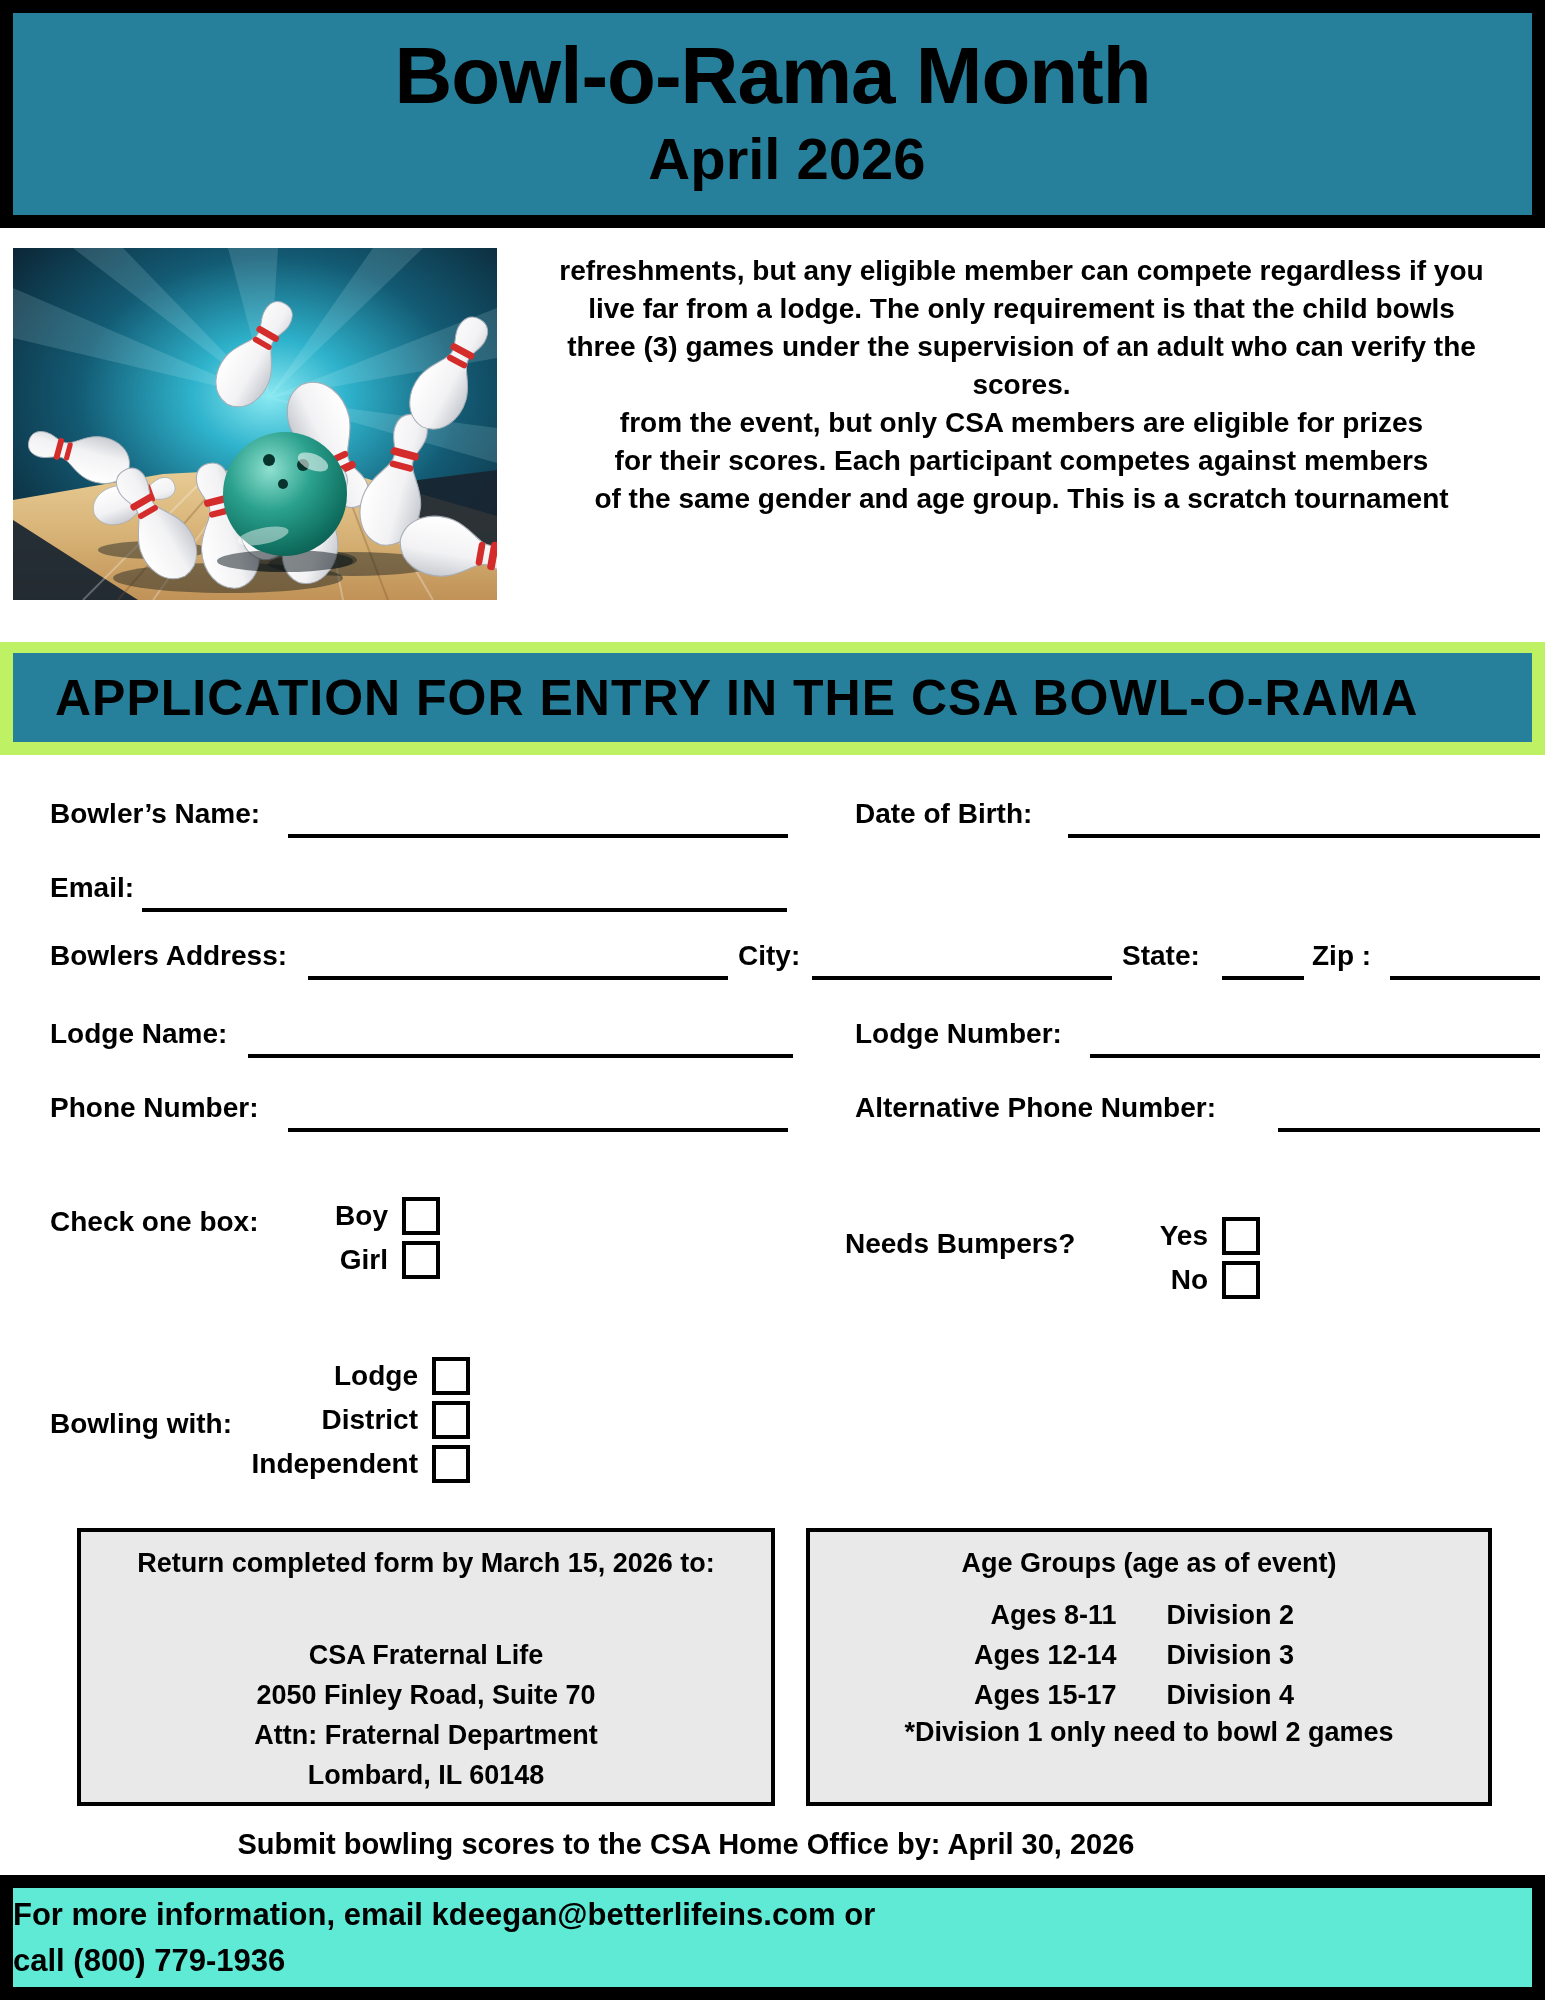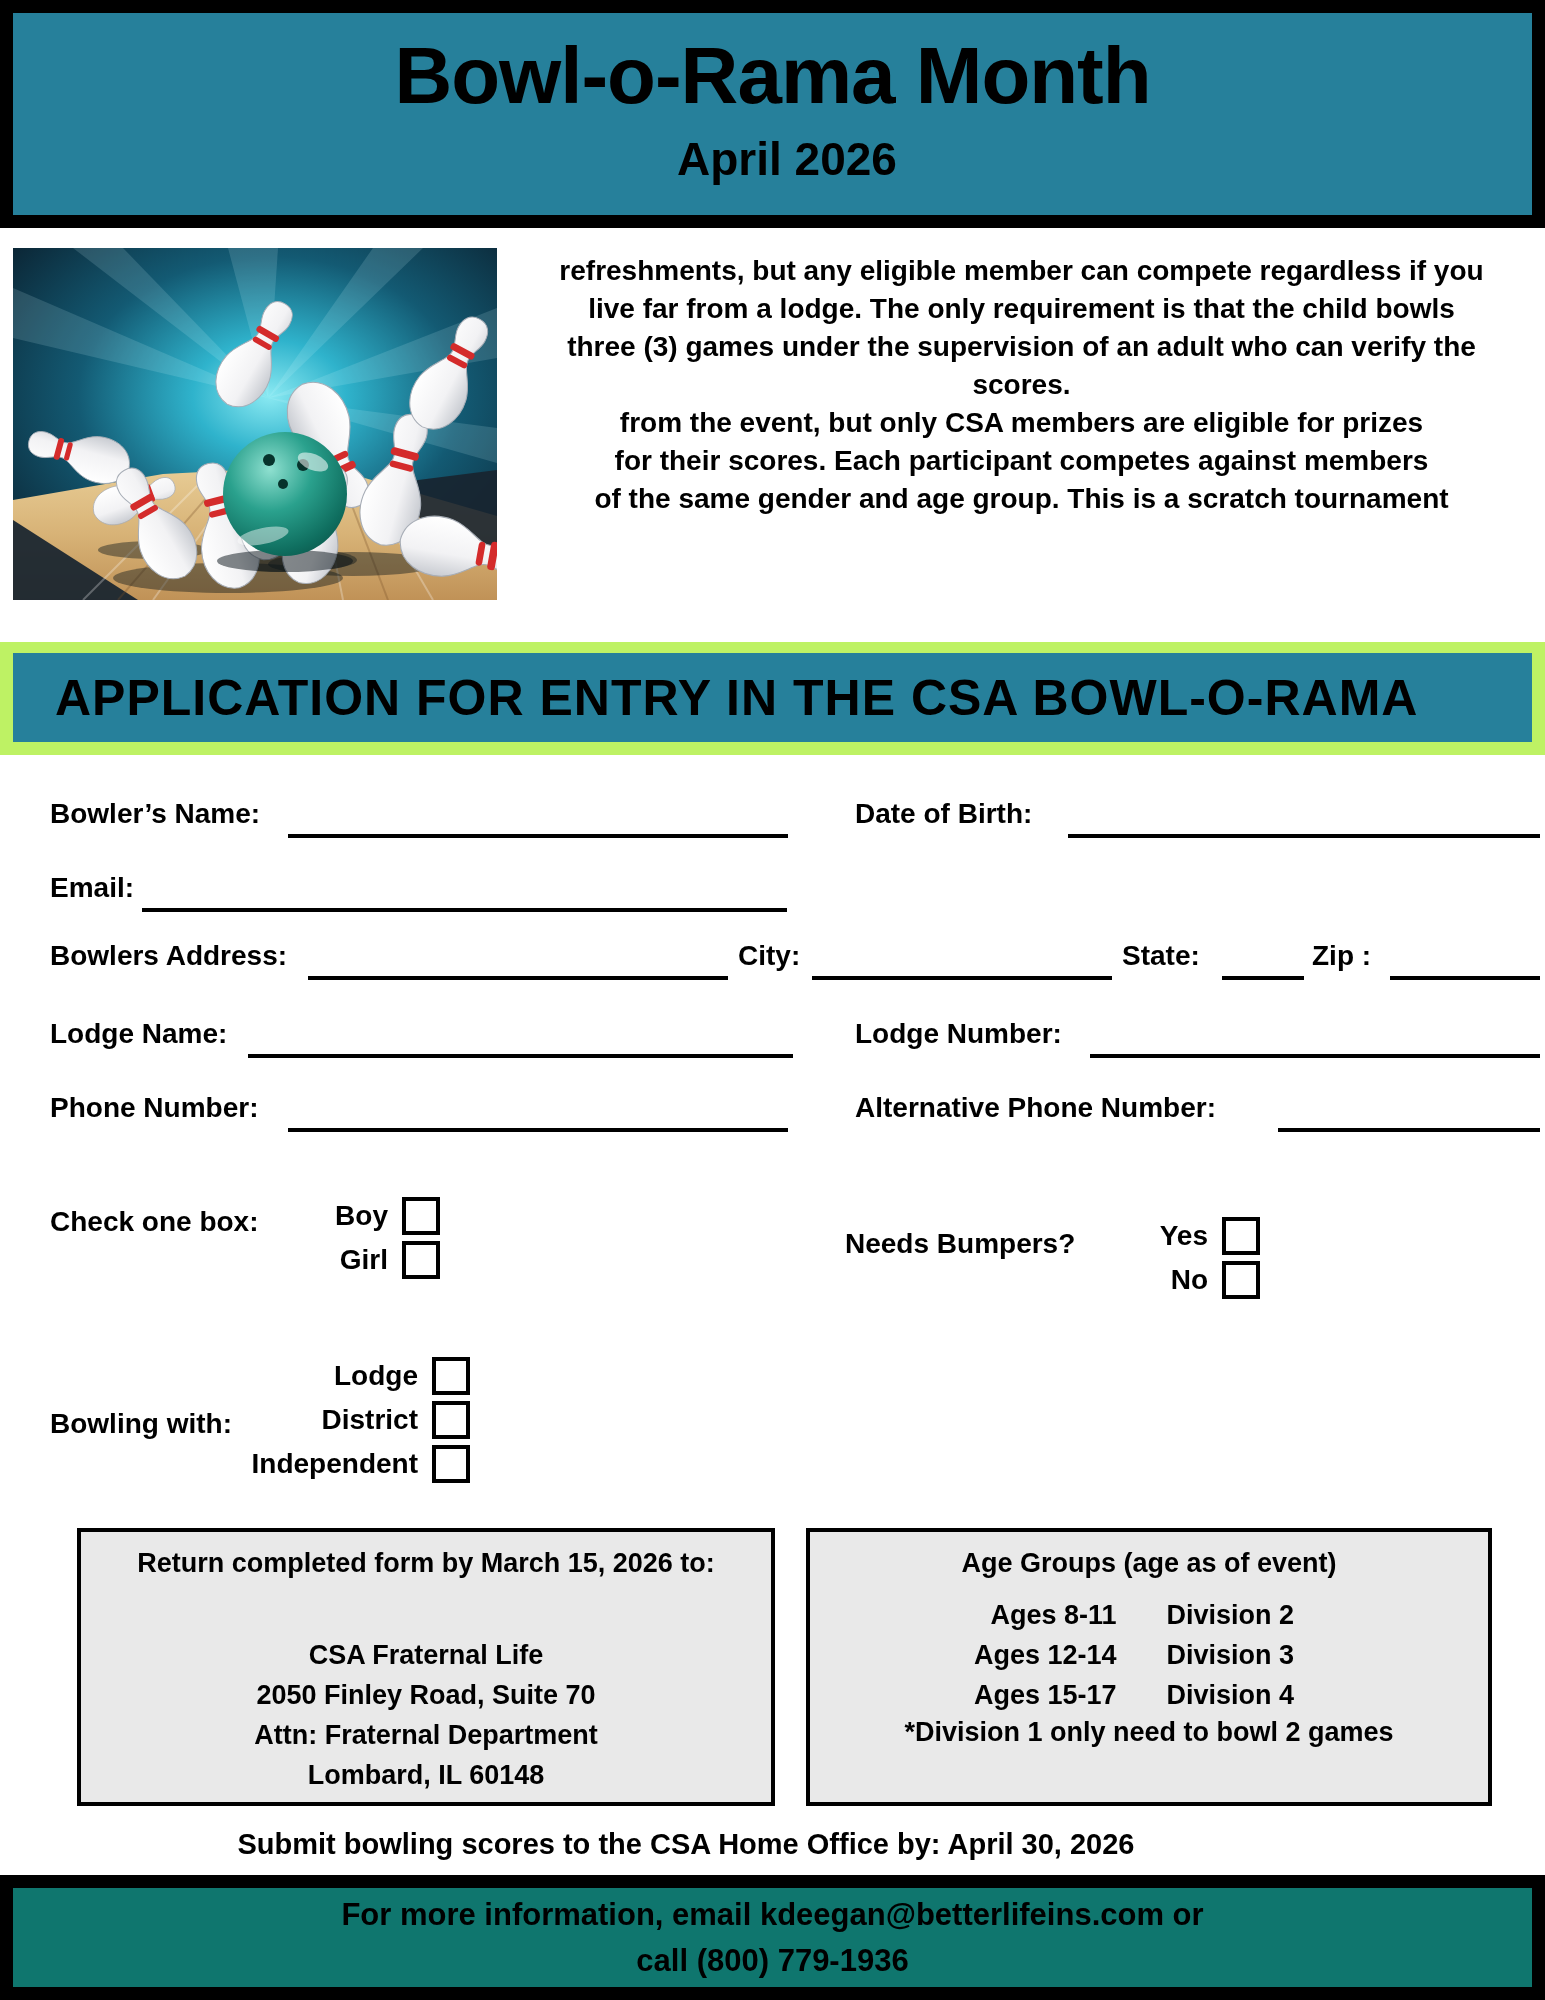--- a/index.html
+++ b/index.html
@@ -5,21 +5,21 @@
   html,body { margin:0; padding:0; background:#ffffff; }
   .page {
     position:relative; width:1545px; height:2000px; background:#ffffff;
     font-family:Liberation Sans, sans-serif; font-weight:bold; color:#000;
     overflow:hidden;
   }
   
   .top-band { position:absolute; left:0; top:0; width:1545px; height:228px; background:#000; }
   .top-inner { position:absolute; left:13px; right:13px; top:13px; bottom:13px; background:#26809B; text-align:center; }
   .main-title { font-size:80px; line-height:86px; margin-top:20px; letter-spacing:-1px; }
-  .sub-title  { font-size:46px; line-height:52px; margin-top:14px;padding-left:29px; }
+  .sub-title  { font-size:58px; line-height:52px; margin-top:14px;padding-left:29px; }
 
   
   .intro-img { position:absolute; left:13px; top:248px; width:484px; height:352px; }
   .intro-text { position:absolute; left:503px; top:252px; width:1037px; font-size:28px; line-height:38px; text-align:center; }
 
   
   .app-band { position:absolute; left:0; top:642px; width:1545px; height:113px; background:#bef264; }
   .app-inner { position:absolute; left:13px; right:13px; top:11px; bottom:13px; background:#26809B;
                display:flex; align-items:center; padding-left:42px; font-size:50px; letter-spacing:1px; }
 
@@ -62,22 +62,22 @@
   .age-rows { margin-top:16px; }
   .age-row { display:flex; justify-content:center; line-height:40px; }
   .age-row .ages { width:170px; text-align:right; }
   .age-row .division { width:185px; text-align:left; margin-left:50px; }
   .age-footnote { margin-top:2px; font-size:27px; }
 
   .submit-line { position:absolute; left:0; top:1828px; width:1372px; text-align:center; font-size:29px; }
 
   
   .foot-band { position:absolute; left:0; top:1875px; width:1545px; height:125px; background:#000; }
-  .foot-inner { position:absolute; left:13px; right:13px; top:13px; bottom:13px; background:#0f766e;
-                text-align:center; font-size:31px; line-height:46px; padding-top:4px; }
+  .foot-inner { position:absolute; left:13px; right:13px; top:13px; bottom:13px; background:#5eead4;
+                font-size:31px; line-height:46px; padding-top:4px; }
 </style>
 </head>
 <body>
 
 <div class="page">
 
   <div class="top-band">
     <div class="top-inner">
       <div class="main-title">Bowl-o-Rama Month</div>
       <div class="sub-title">April 2026</div>

